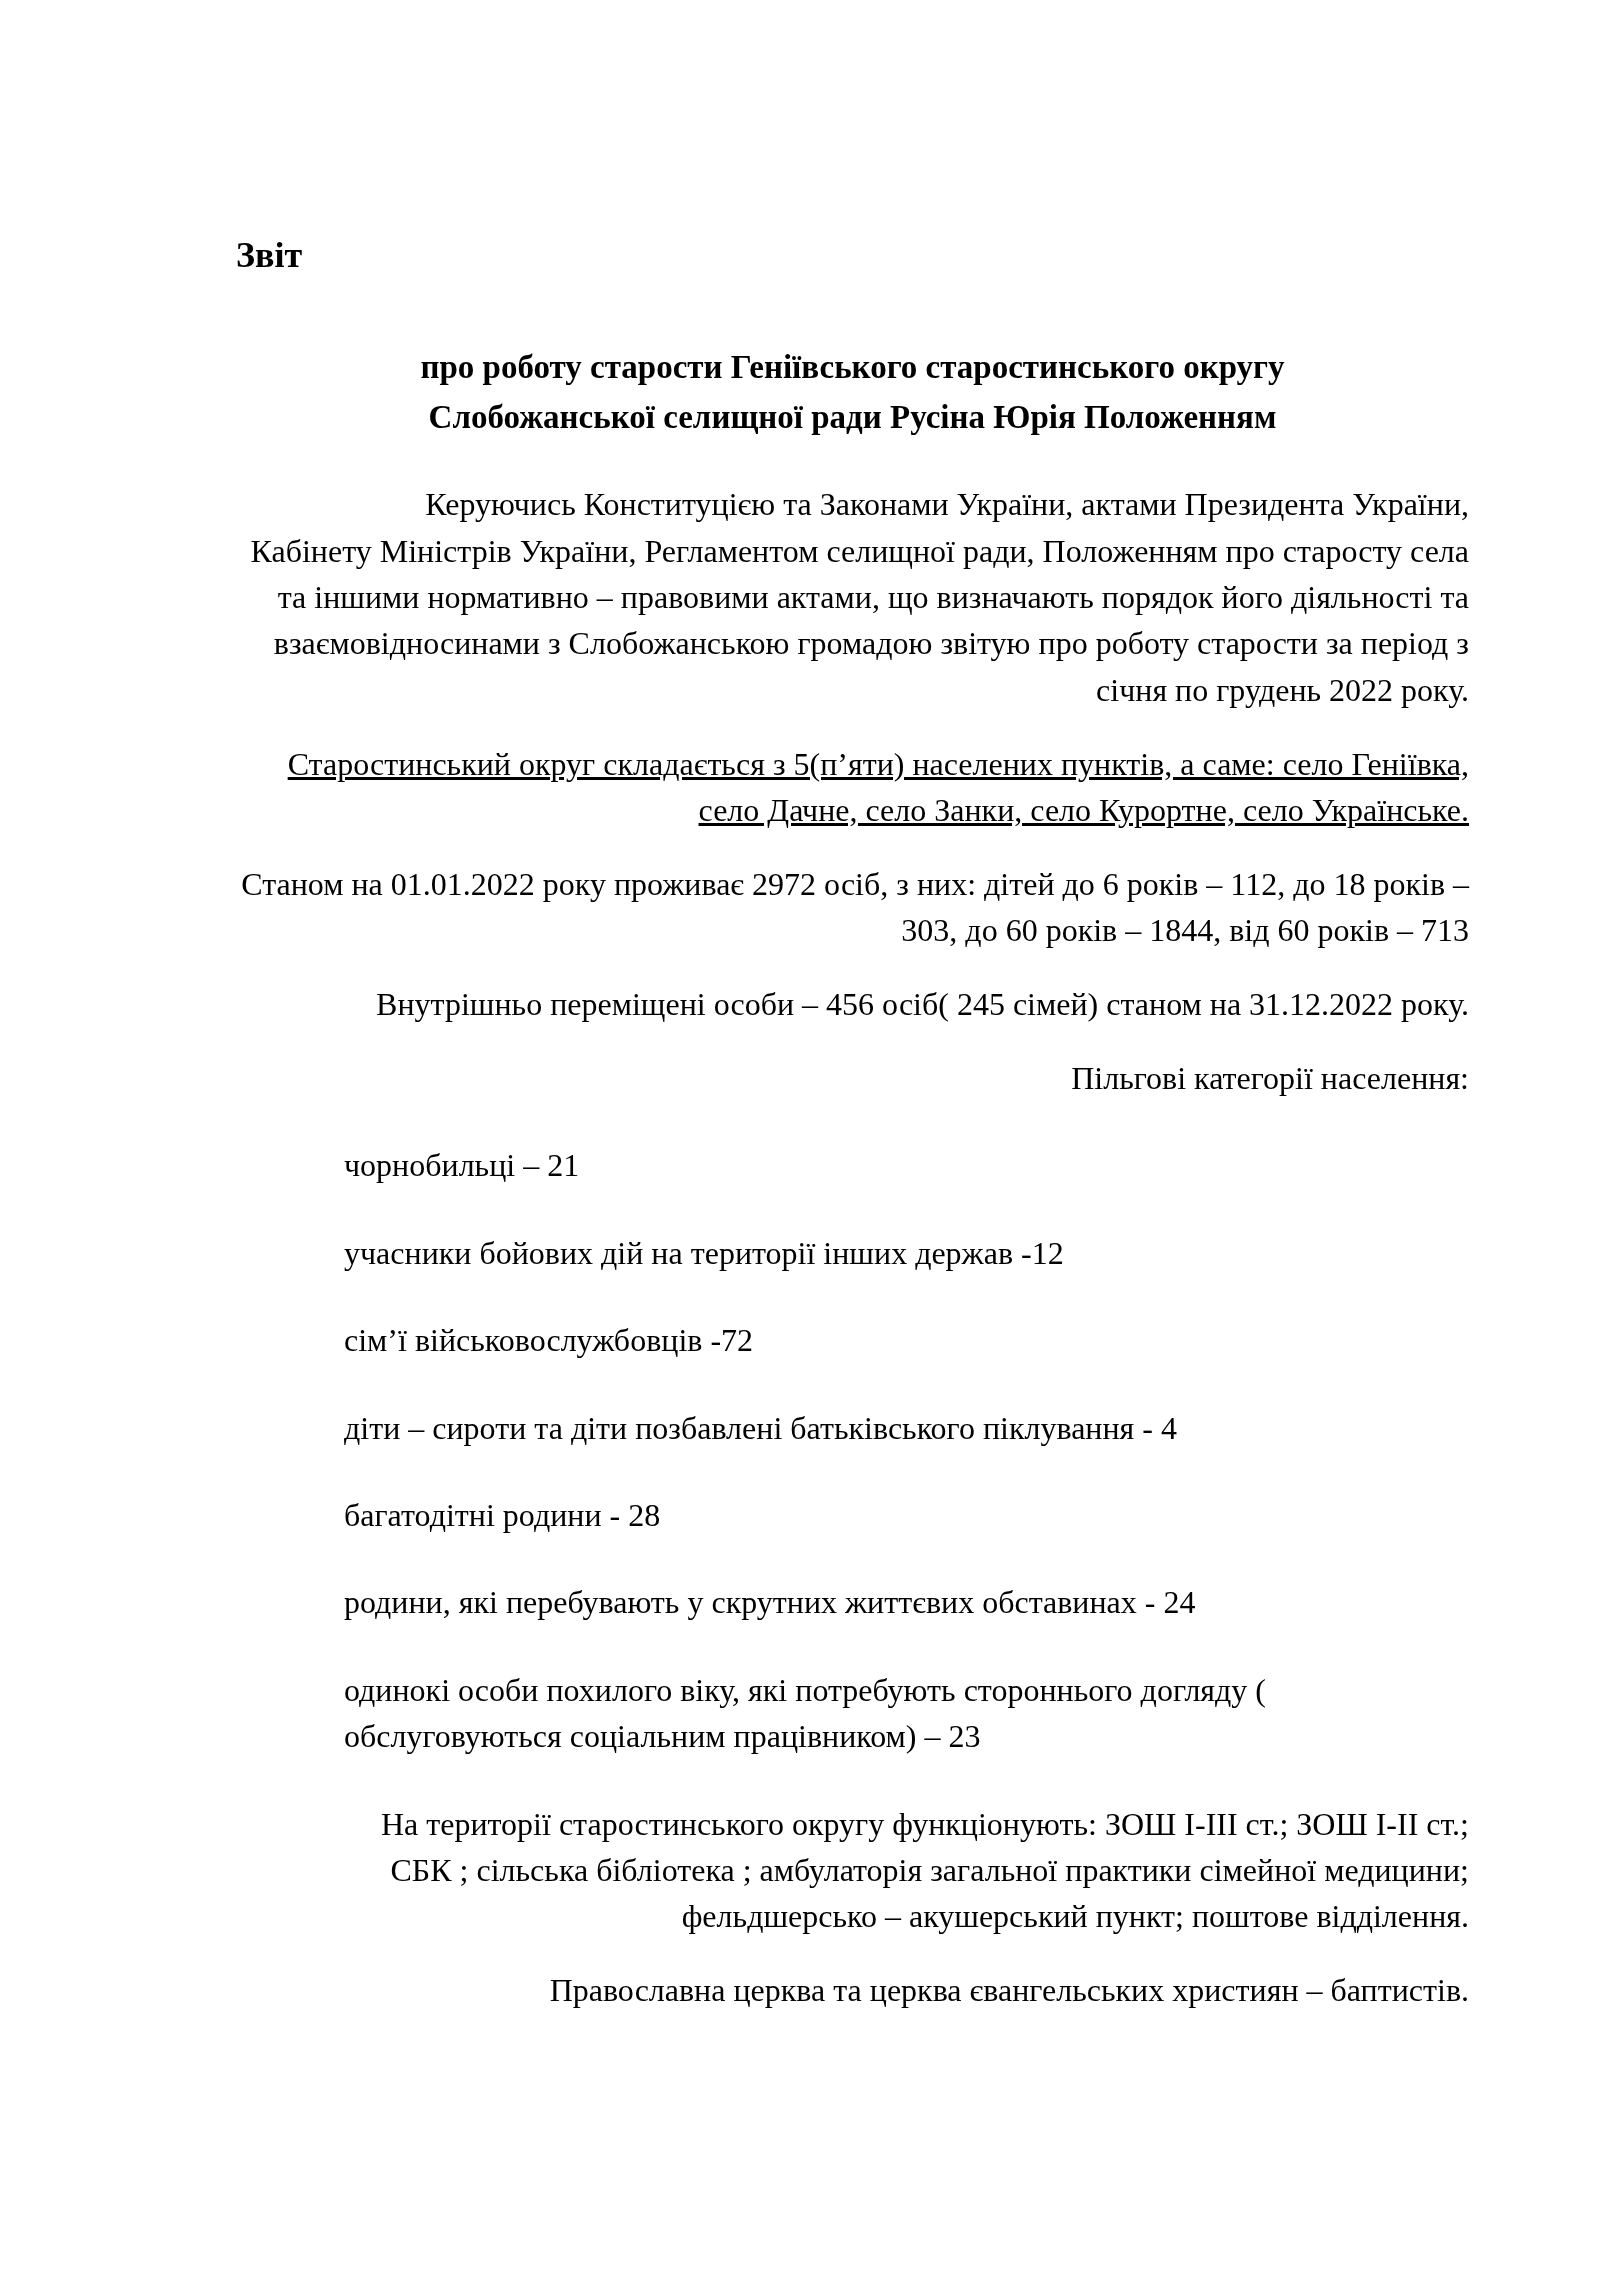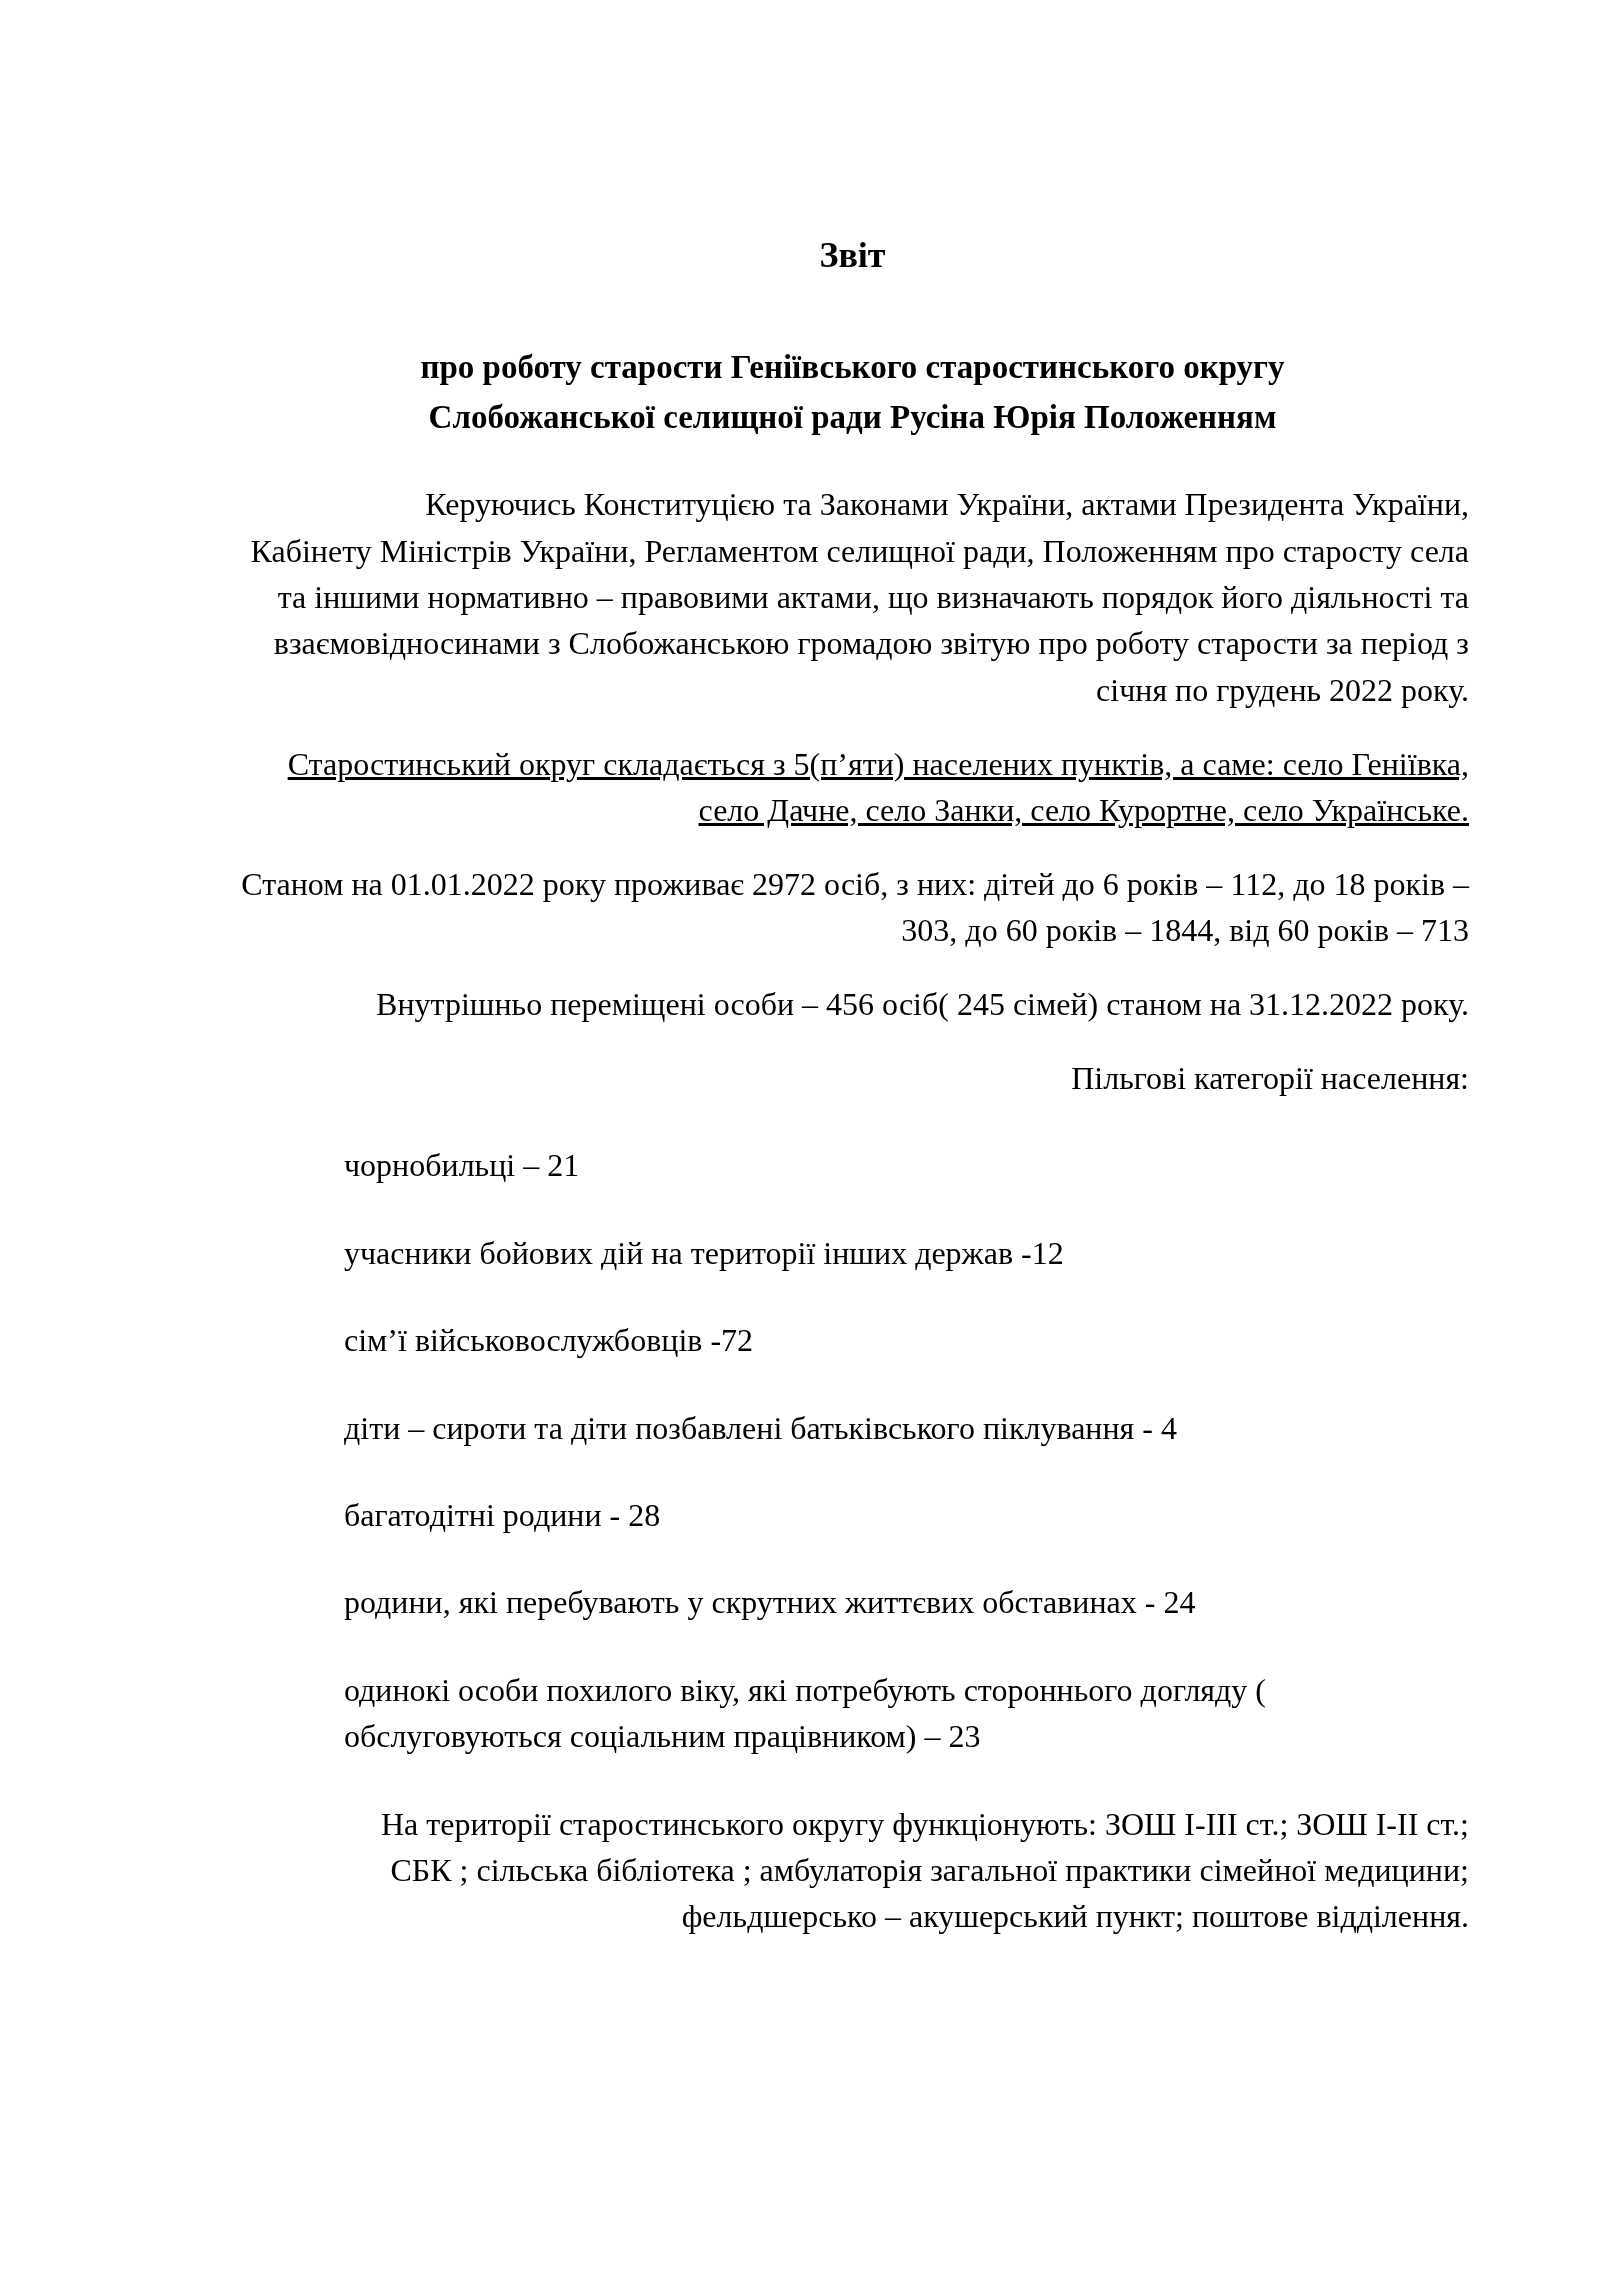--- a/index.html
+++ b/index.html
@@ -17,21 +17,20 @@
     font-size: 32px;
     line-height: 1.45;
     box-sizing: border-box;
     overflow: hidden;
   }
   .content {
     box-sizing: border-box;
     padding: 229px 154px 0 236px;
   }
   .doc-title {
-    text-align: center;
     font-weight: bold;
     font-size: 36px;
     margin: 0 0 62px 0;
   }
   .doc-subtitle {
     text-align: center;
     font-weight: bold;
     font-size: 33px;
     line-height: 1.5;
     margin: 14px 0 39px 0;
@@ -87,16 +86,17 @@
       <li class="benefit-item">учасники бойових дій на території інших держав -12</li>
       <li class="benefit-item">сім’ї військовослужбовців -72</li>
       <li class="benefit-item">діти – сироти та діти позбавлені батьківського піклування - 4</li>
       <li class="benefit-item">багатодітні родини - 28</li>
       <li class="benefit-item">родини, які перебувають у скрутних життєвих обставинах - 24</li>
       <li class="benefit-item">одинокі особи похилого віку, які потребують стороннього догляду ( обслуговуються соціальним працівником) – 23</li>
     </ul>
 
     <p class="para block-indent">На території старостинського округу функціонують: ЗОШ І-ІІІ ст.; ЗОШ І-ІІ ст.; СБК ; сільська бібліотека ; амбулаторія загальної практики сімейної медицини; фельдшерсько  – акушерський пункт; поштове відділення.</p>
 
+    <p class="para block-indent">Православна церква та церква євангельських християн – баптистів.</p>
 
   </div>
 </div>
 
 
 </body></html>

